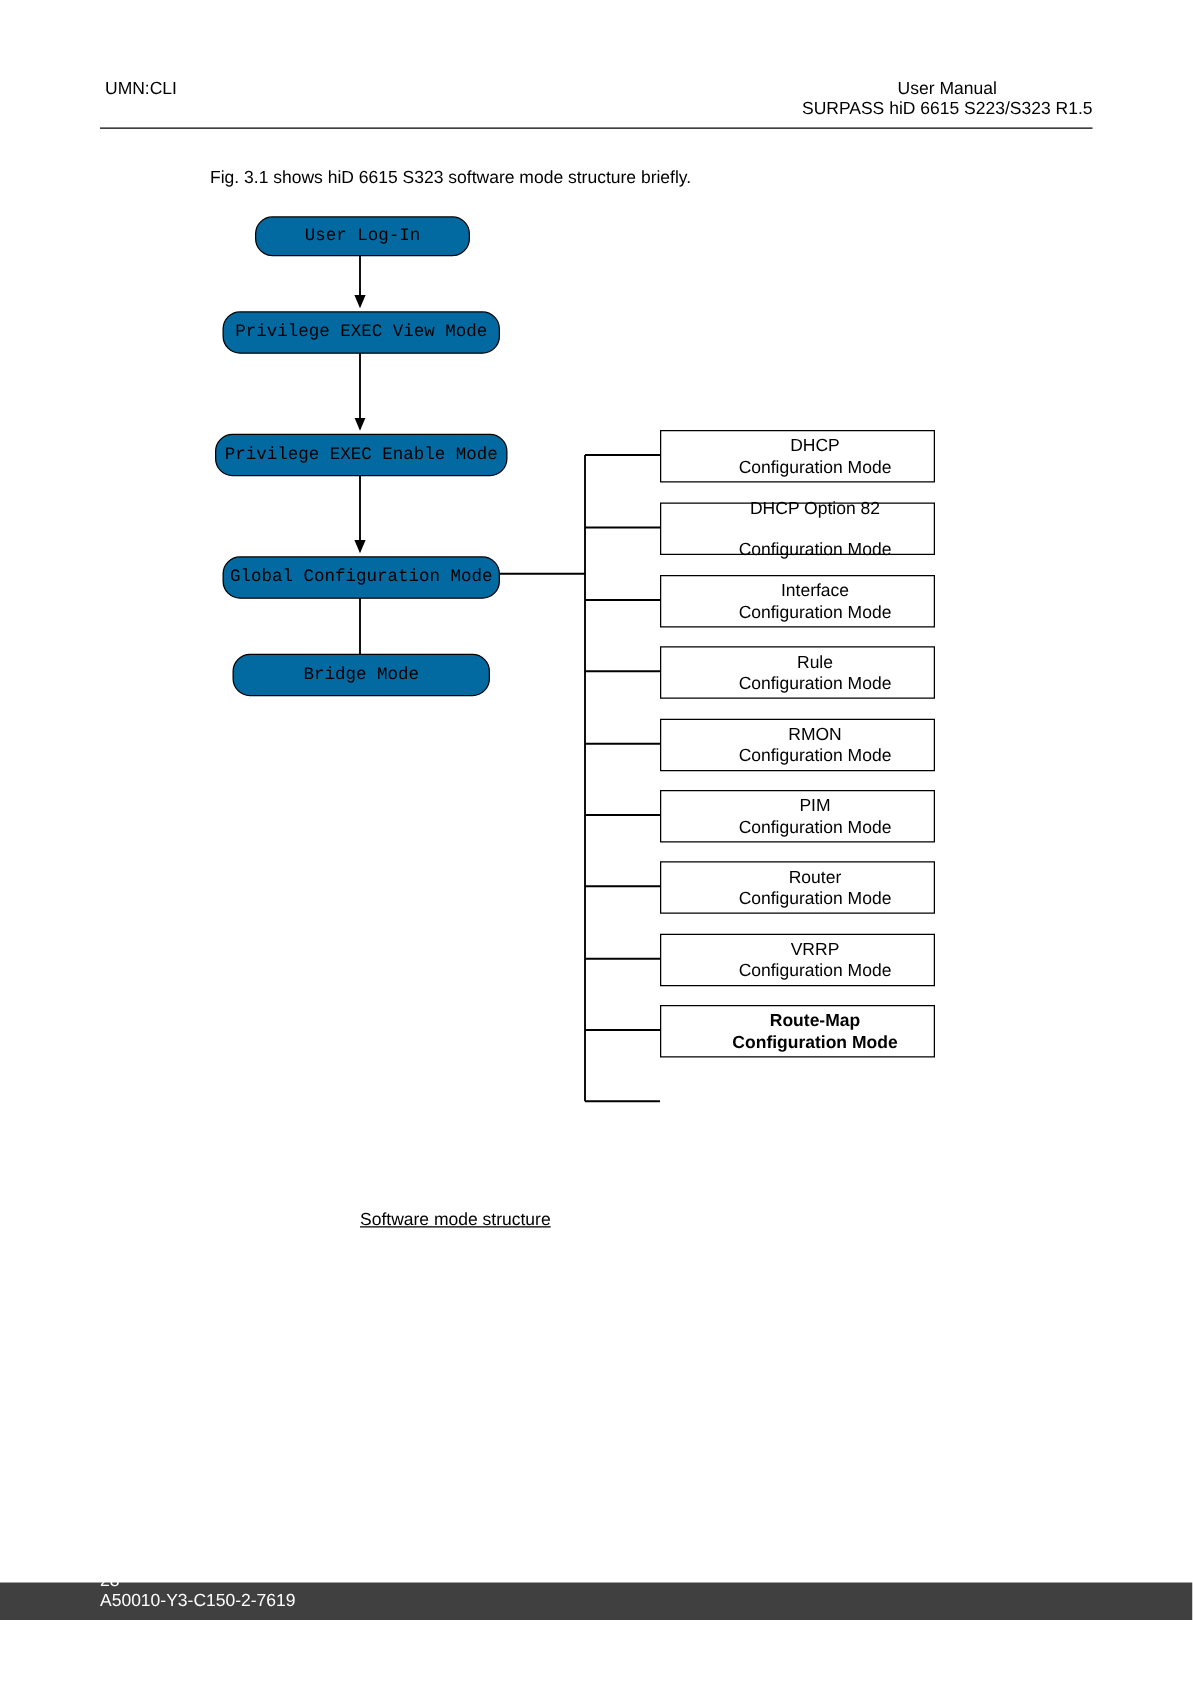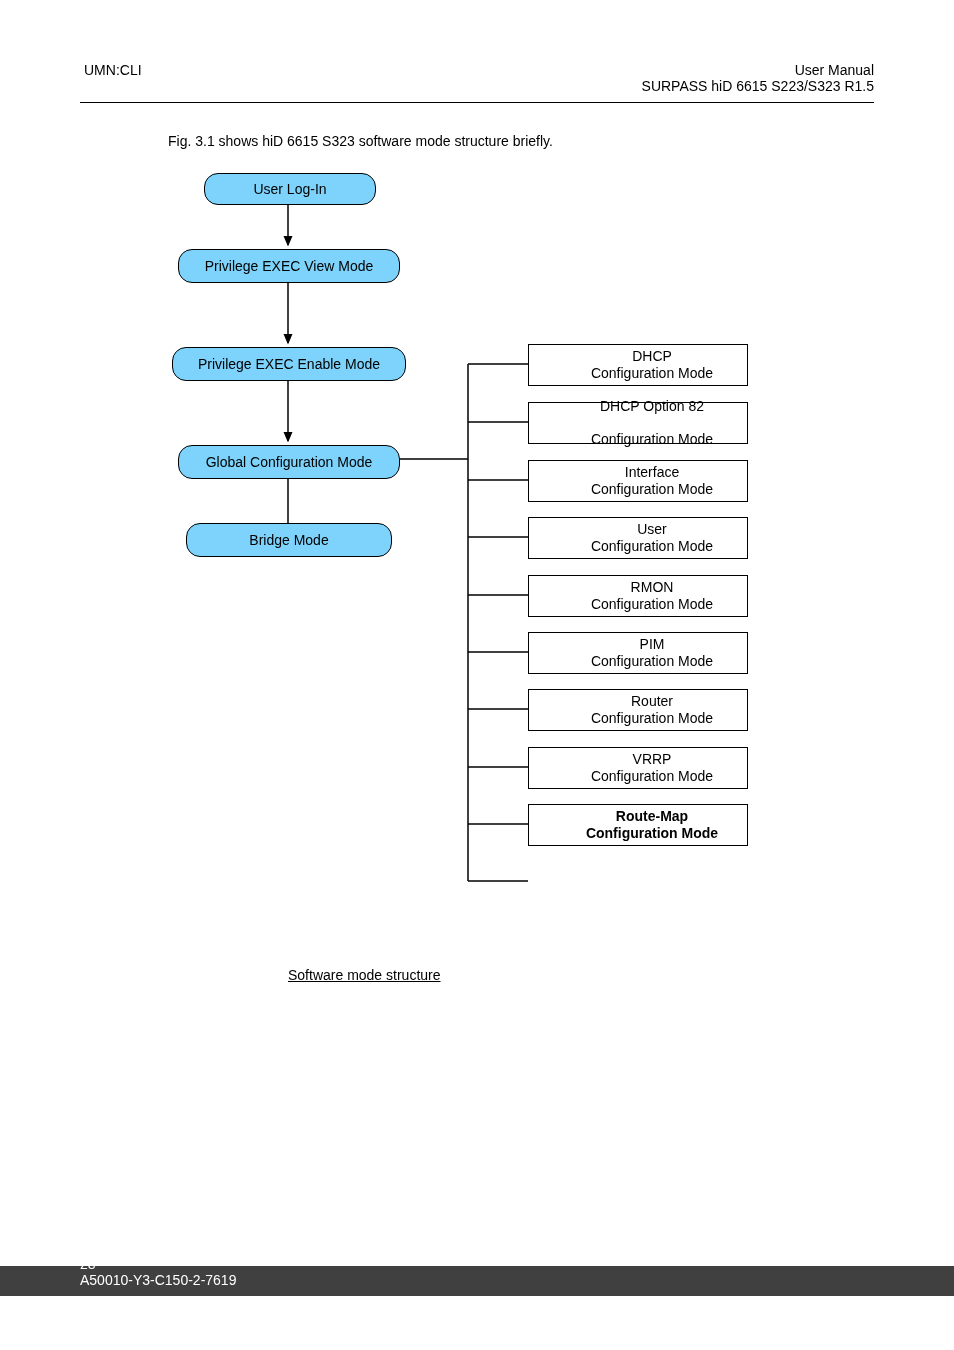--- a/index.html
+++ b/index.html
@@ -12,47 +12,48 @@
   position: relative;
   color: #000;
 }
 .header {
   display: flex;
   justify-content: space-between;
   padding: 62px 80px 0 84px;
   font-size: 14px;
 }
 .header-right {
-  text-align: right;
+  text-align: center;
 }
 .header-rule {
   margin: 8px 80px 0 80px;
   border: none;
   border-top: 1px solid #000;
 }
 .intro-text {
   margin: 30px 0 0 168px;
   font-size: 14px;
 }
 .diagram {
   position: relative;
   margin: 18px 0 0 168px;
   width: 570px;
   height: 740px;
 }
 .node-oval {
   position: absolute;
   border: 1px solid #000;
   border-radius: 14px;
-  background: #7dd3fc;
+  background: #0369a1;
   font-size: 14px;
   display: flex;
   align-items: center;
   justify-content: center;
   text-align: center;
+  font-family: Liberation Mono, monospace;
 }
 .node-rect {
   position: absolute;
   border: 1px solid #000;
   background: #fff;
   font-size: 14px;
   display: flex;
   flex-direction: column;
   align-items: center;
   justify-content: center;
@@ -159,21 +160,21 @@
   </div>
   <div class="node-rect" style="left:360px; top:235px; width:190px; height:40px;gap:16px;">
     <span>DHCP Option 82</span>
     <span>Configuration Mode</span>
   </div>
   <div class="node-rect" style="left:360px; top:293px; width:190px; height:40px;">
     <span>Interface</span>
     <span>Configuration Mode</span>
   </div>
   <div class="node-rect" style="left:360px; top:350px; width:190px; height:40px;">
-    <span>User</span>
+    <span>Rule</span>
     <span>Configuration Mode</span>
   </div>
   <div class="node-rect" style="left:360px; top:408px; width:190px; height:40px;">
     <span>RMON</span>
     <span>Configuration Mode</span>
   </div>
   <div class="node-rect" style="left:360px; top:465px; width:190px; height:40px;">
     <span>PIM</span>
     <span>Configuration Mode</span>
   </div>

